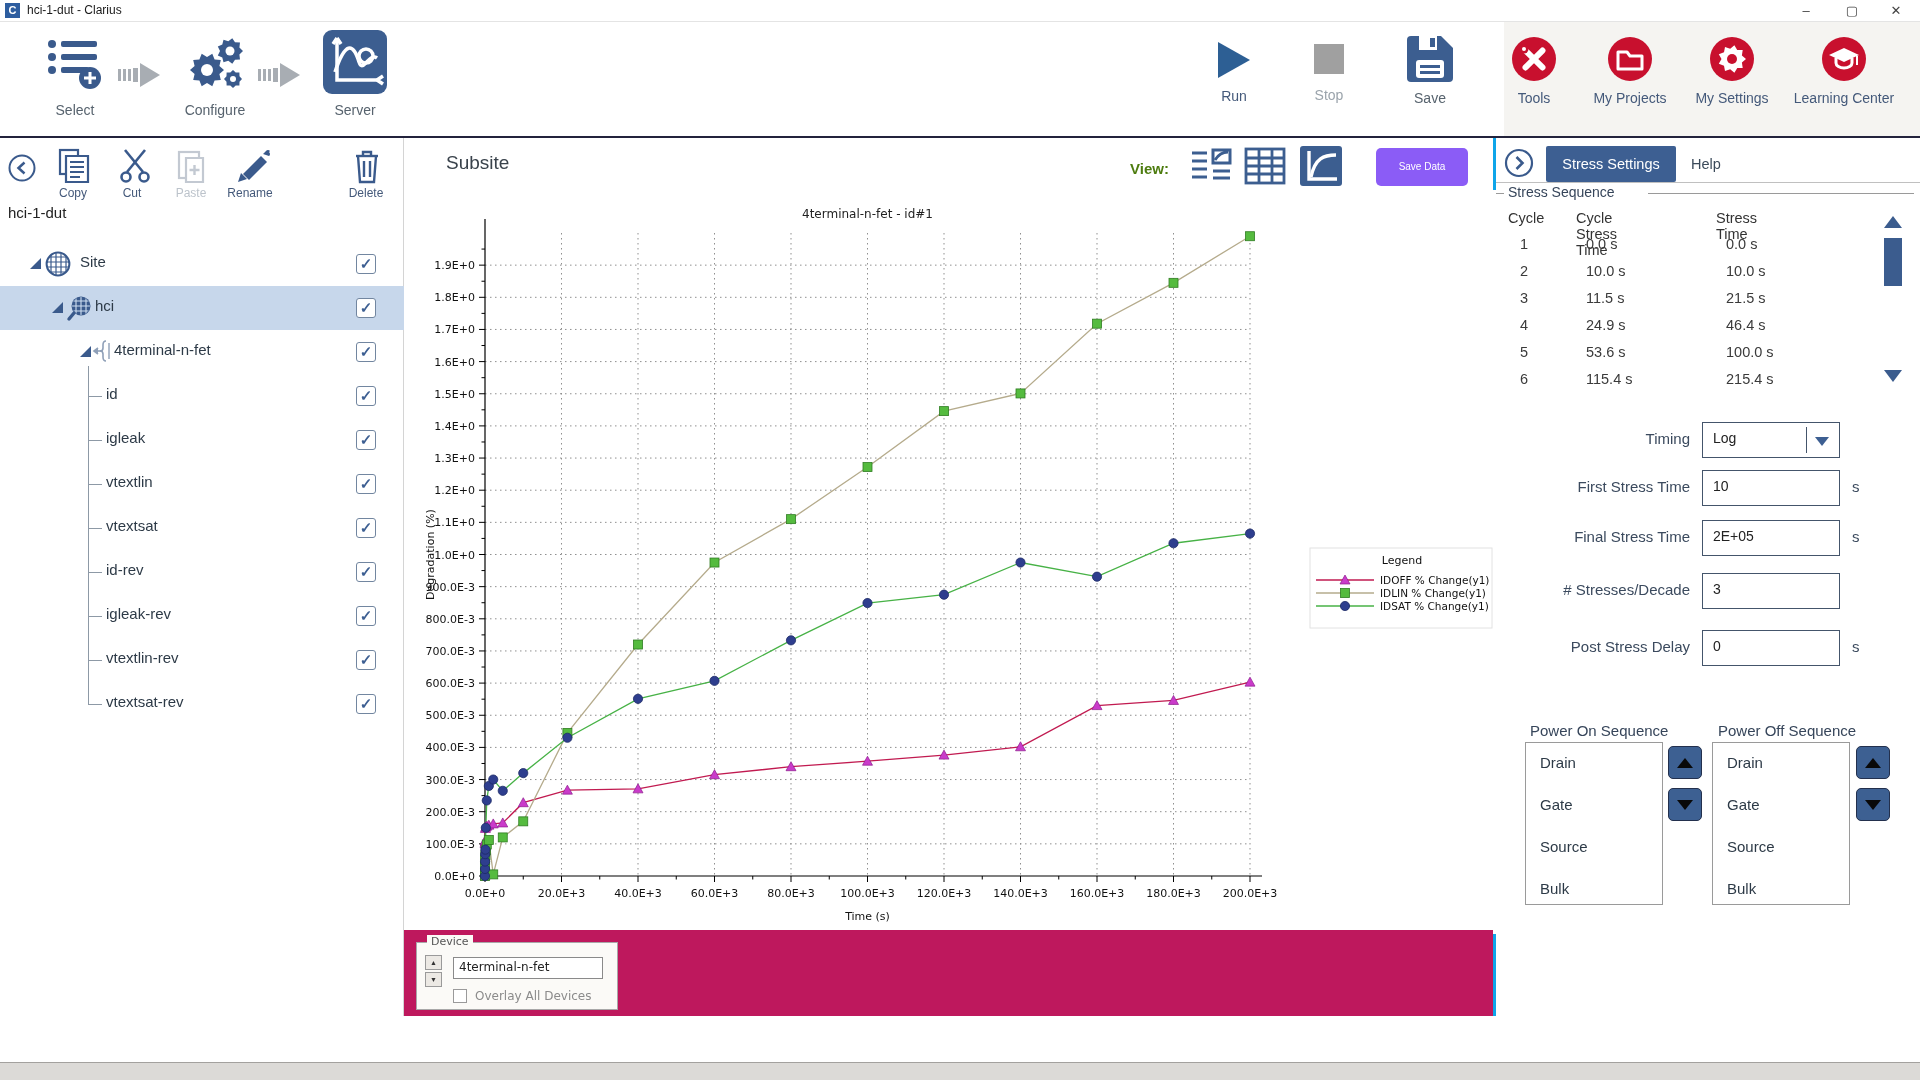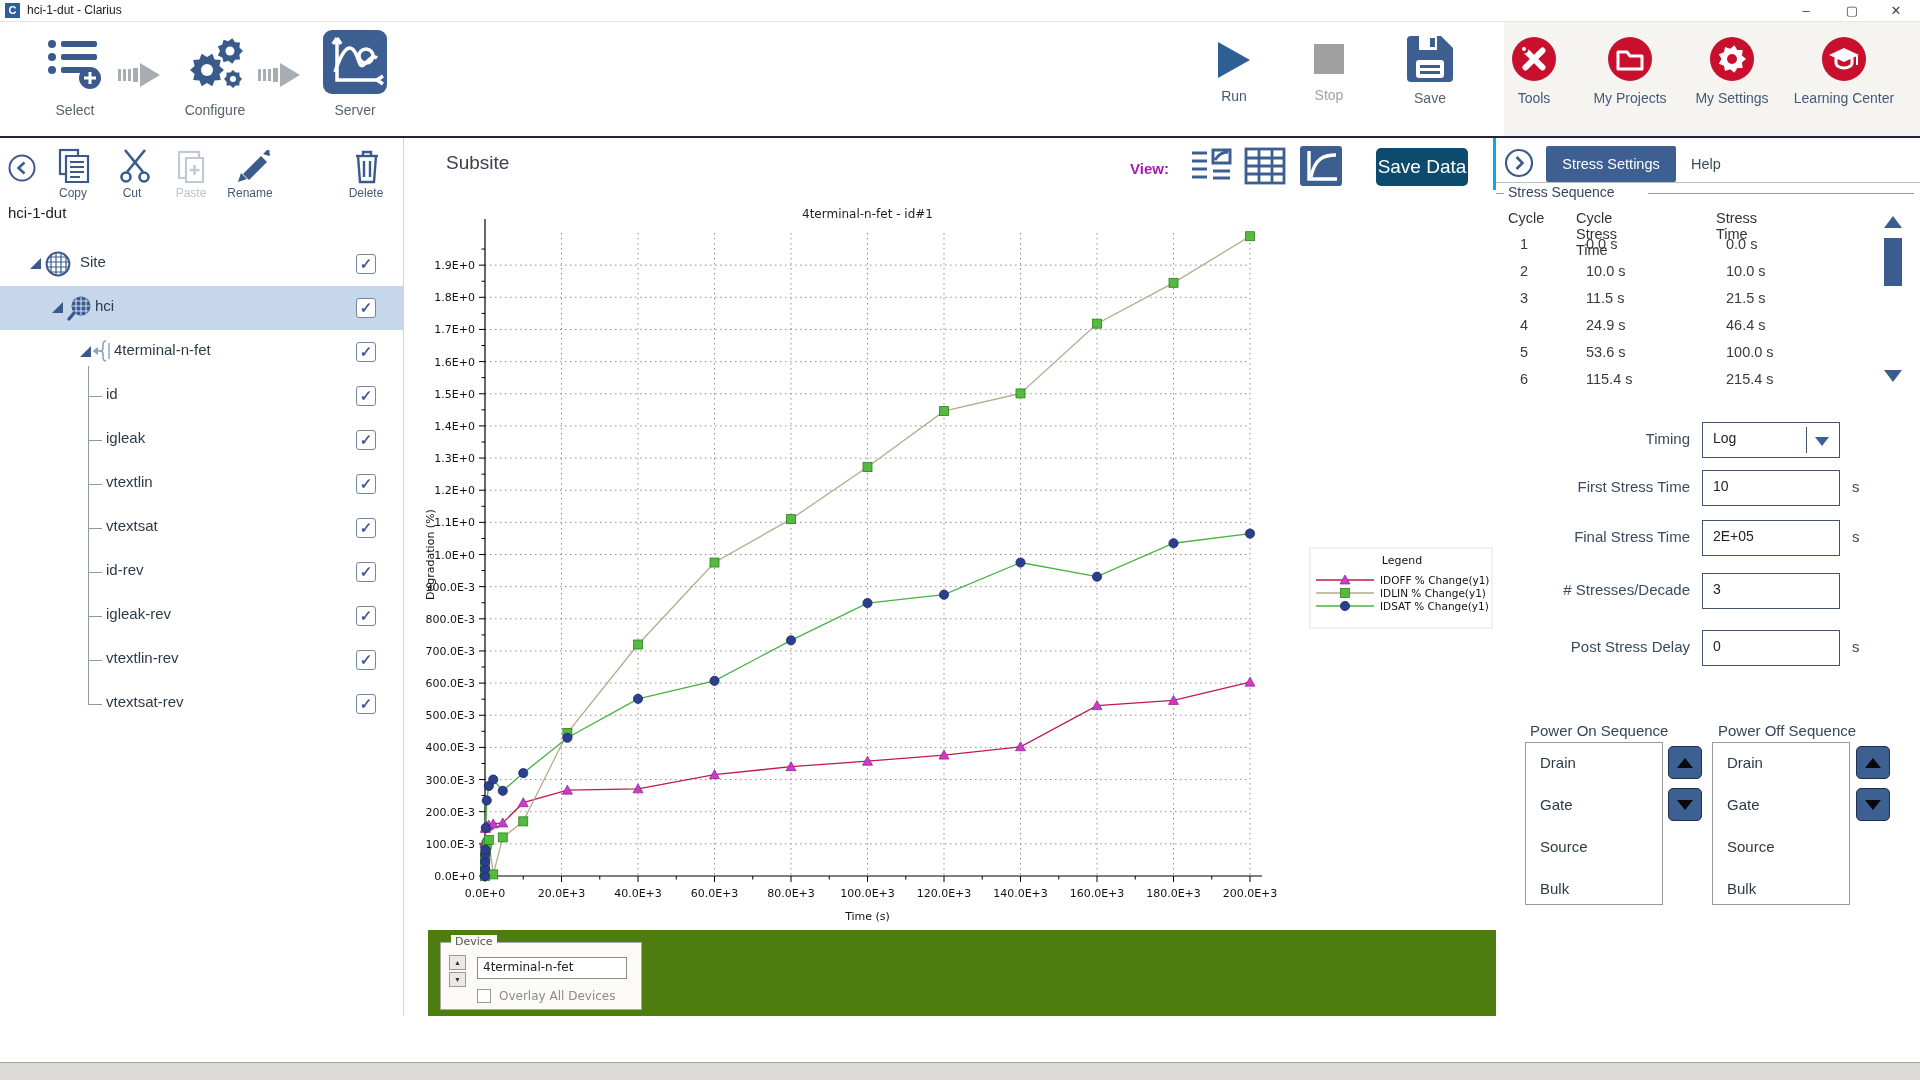--- a/index.html
+++ b/index.html
@@ -35,31 +35,31 @@
   .tlabel { position:absolute; font-size:15px; color:#2d3a47; white-space:nowrap; }
   .cbx { position:absolute; left:356px; top:12px; width:20px; height:20px; background:#fff;
     border:1.5px solid #7286a0; border-radius:3px; color:#3d5f92; font-size:15px; font-weight:bold;
     text-align:center; line-height:17px; }
   .tree-vline { position:absolute; left:88px; width:1px; background:#8d99a6; }
   .tdash { position:absolute; left:88px; width:14px; height:1px; background:#8d99a6; }
 
   
   #centerpanel { left:404px; top:138px; width:1092px; height:878px; background:#fff; border-right:3px solid #0ea5e9; }
   #subsite-title { left:42px; top:14px; font-size:19px; color:#39424b; }
-  #view-label { left:726px; top:22px; font-size:15px; font-weight:bold; color:#a21caf; }
+  #view-label { left:726px; top:22px; font-size:15px; font-weight:bold; color:#4d7c0f; }
   .viewbtn { top:8px; width:42px; height:40px; }
   .viewbtn.active { background:#3c5e90; border-radius:3px; }
-  #savedata-btn { left:972px; top:10px; width:92px; height:38px; background:#0c4a6e; border-radius:5px;
-    color:#fff; font-size:19px; text-align:center; line-height:38px; }
+  #savedata-btn { left:972px; top:10px; width:92px; height:38px; background:#8b5cf6; border-radius:5px;
+    color:#fff; font-size:10px; text-align:center; line-height:38px; }
   #graphsettings-btn { left:994px; top:68px; width:92px; height:24px; background:#d6d2ca;
     border:1px solid #8c8c8c; outline:2px solid #6b90c9; font-family:"DejaVu Sans", sans-serif;
     font-size:11px; color:#111; text-align:center; line-height:22px; }
   #chart-wrap { left:0; top:52px; width:1092px; height:744px; }
 
-  #bottomband { left:0; top:792px; width:1089px; height:86px; background:#4d7c0f;margin-left:24px; }
+  #bottomband { left:0; top:792px; width:1089px; height:86px; background:#be185d; }
   .grpbox { position:absolute; border:1px solid #a8a8a8; background:#fbfaf7; }
   .grplegend { position:absolute; top:-8px; left:10px; background:#fbfaf7; padding:0 4px;
     font-family:"DejaVu Sans", sans-serif; font-size:11px; color:#555; }
   .spinner { position:absolute; width:17px; height:15px; background:#ece9e4; border:1px solid #9a9a9a;
     font-size:7px; color:#333; text-align:center; line-height:14px; }
   .classicfield { position:absolute; background:#fff; border:1px solid #8a8a8a;
     font-family:"DejaVu Sans", sans-serif; font-size:12px; color:#222; padding:2px 5px; }
   .overlaybox { position:absolute; width:14px; height:14px; background:#fff; border:1px solid #9a9a9a; }
   .overlaylabel { position:absolute; font-family:"DejaVu Sans", sans-serif; font-size:12px; color:#8b8b8b; }
 

